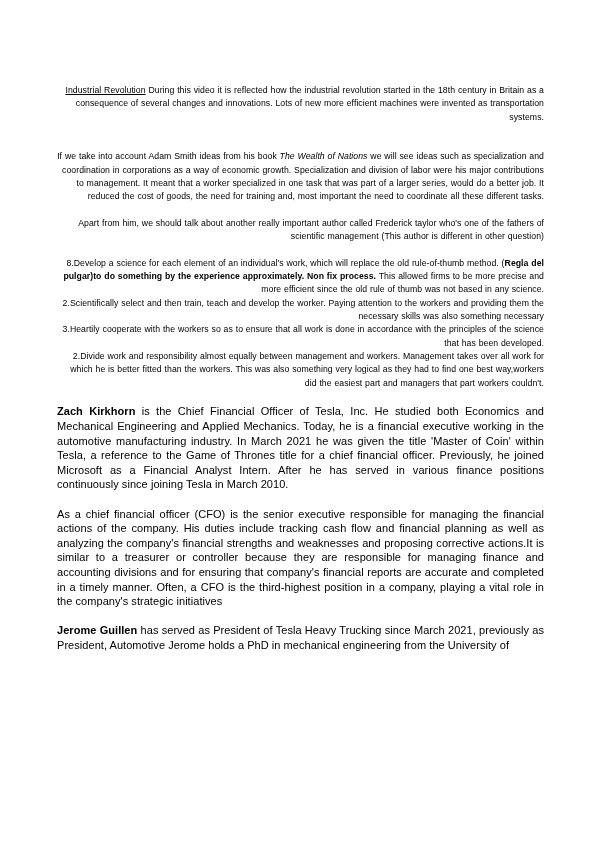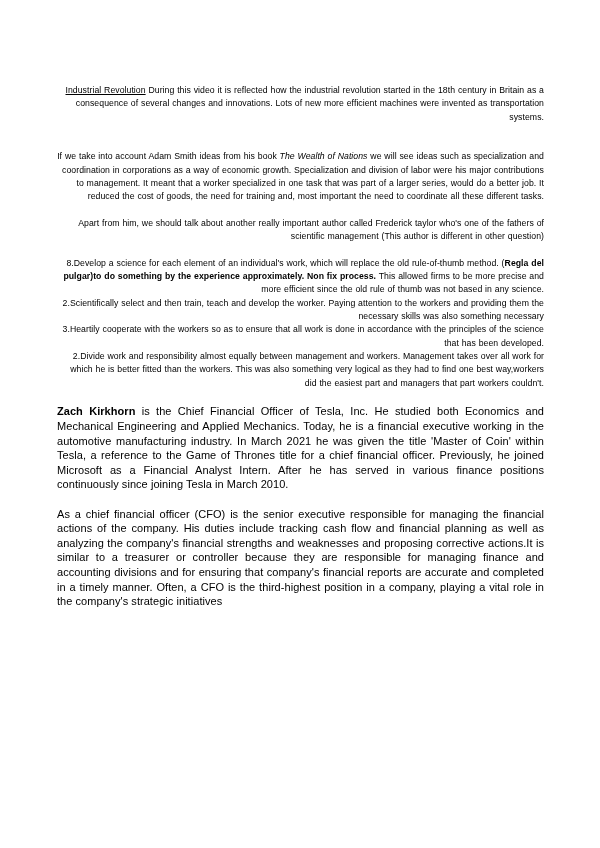--- a/index.html
+++ b/index.html
@@ -95,15 +95,16 @@
     <div class="bio-gap"></div>
 
     <p class="bio-para"><span class="b">Zach Kirkhorn</span><span> is the Chief Financial Officer of Tesla, Inc. He studied both Economics and Mechanical Engineering and Applied Mechanics. Today, he is a financial executive working in the automotive manufacturing industry. In March 2021 he was given the title 'Master of Coin' within Tesla, a reference to the Game of Thrones title for a chief financial officer. Previously, he joined Microsoft as a Financial Analyst Intern. After he has served in various finance positions continuously since joining Tesla in March 2010.</span></p>
 
     <div class="bio-gap"></div>
 
     <p class="bio-para">As a chief financial officer (CFO) is the senior executive responsible for managing the financial actions of the company. His duties include tracking cash flow and financial planning as well as analyzing the company's financial strengths and weaknesses and proposing corrective actions.It is similar to a treasurer or controller because they are responsible for managing finance and accounting divisions and for ensuring that company's financial reports are accurate and completed in a timely manner.  Often, a CFO is the third-highest position in a company, playing a vital role in the company's strategic initiatives</p>
 
     <div class="bio-gap"></div>
 
+    <p class="bio-para"><span class="b">Jerome Guillen</span><span> has served as President of Tesla Heavy Trucking since March 2021, previously as President, Automotive Jerome holds a PhD in mechanical engineering from the University of</span></p>
 
   </div>
 </div>
 
 </body></html>

